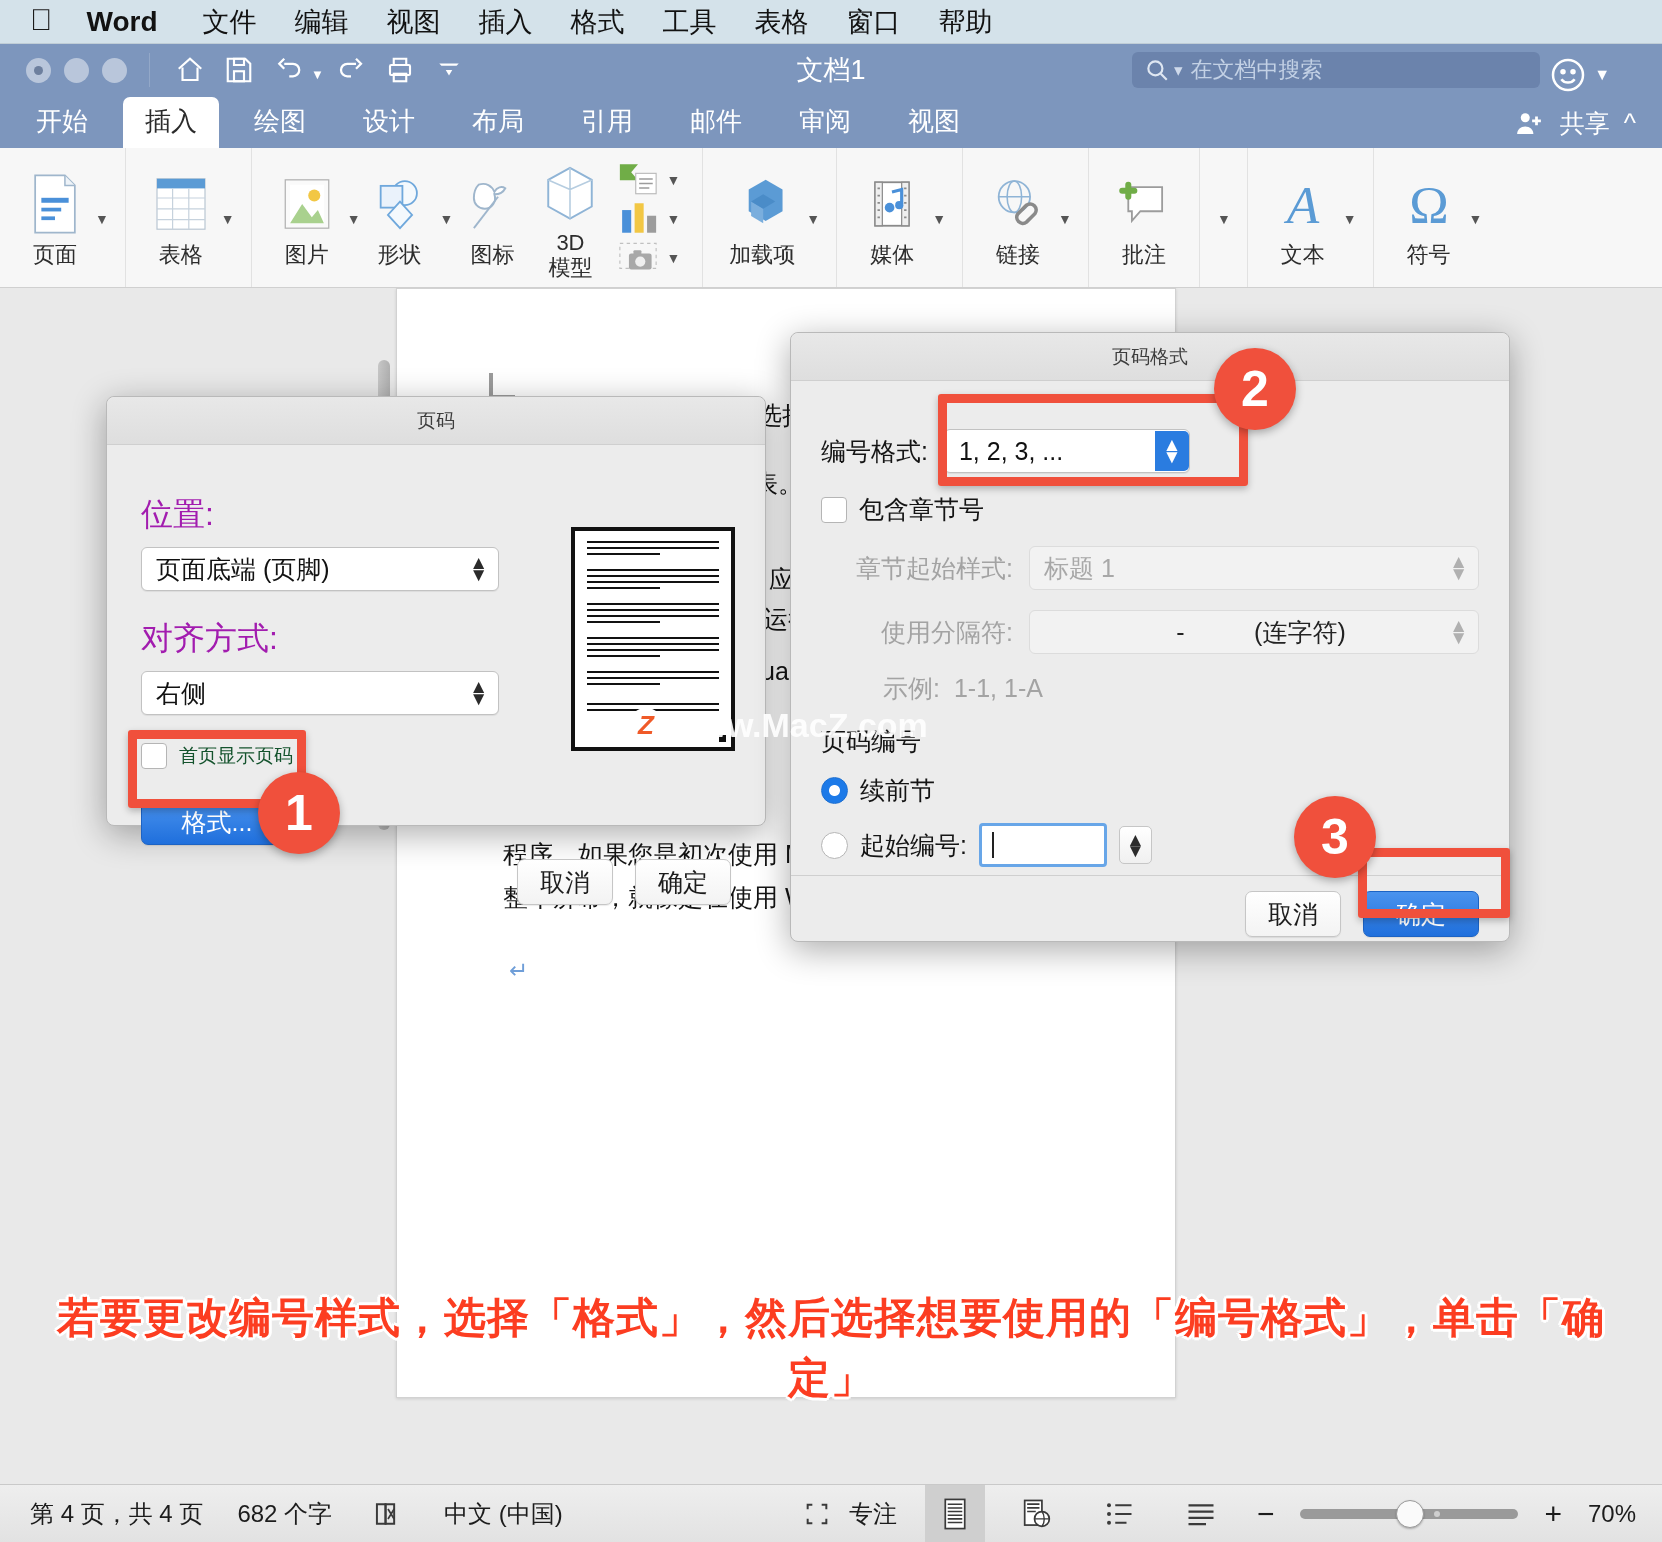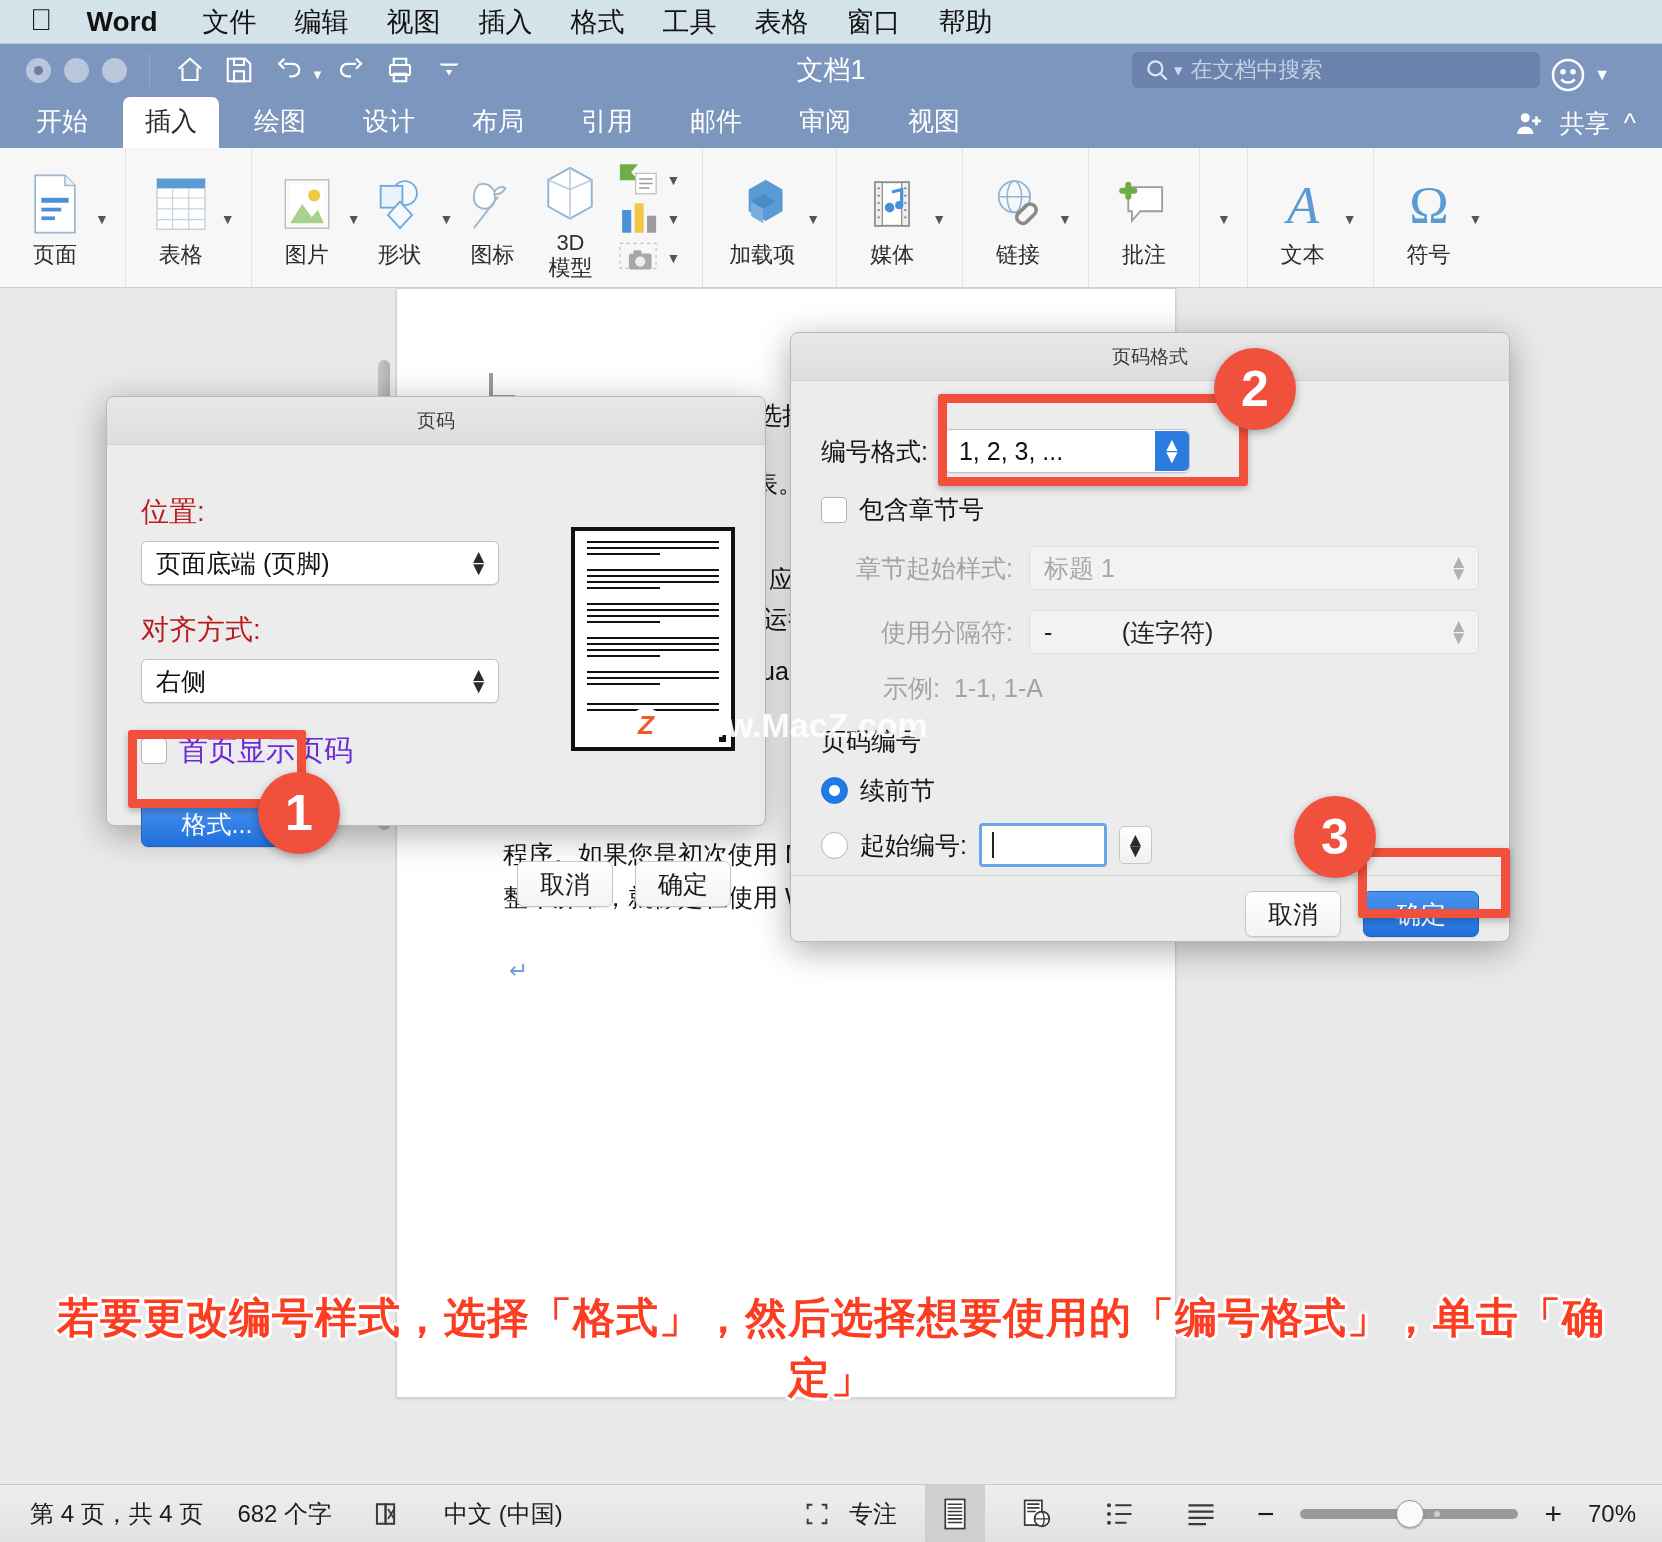--- a/index.html
+++ b/index.html
@@ -115,21 +115,21 @@
     height: 48px; background: linear-gradient(#e8e8e8,#dedede);
     border-bottom: 1px solid #cfcfcf; border-radius: 8px 8px 0 0;
     display: flex; align-items: center; justify-content: center;
     font-size: 19px; color: #3d3d3d;
   }
   .dlg-body { padding: 26px 34px; position: relative; }
 
   #dlg-pagenum { left: 106px; top: 396px; width: 660px; height: 430px; }
   #dlg-pagefmt { left: 790px; top: 332px; width: 720px; height: 610px; }
 
-  .fld-label { font-size: 28px; color: #b91c1c; margin-bottom: 10px; }
+  .fld-label { font-size: 32px; color: #a21caf; margin-bottom: 10px; }
   .combo {
     background: #fff; border: 1px solid #c2c2c2; border-radius: 6px;
     height: 44px; display: flex; align-items: center; padding-left: 14px;
     font-size: 25px; color: #111; position: relative; box-shadow: 0 1px 1px rgba(0,0,0,.07);
   }
   .combo .arrows {
     position: absolute; right: 10px; top: 50%; transform: translateY(-50%);
     display: flex; flex-direction: column; align-items: center; line-height: .62; color: #2b2b2b; font-size: 19px; font-weight: bold;
   }
   .combo.blue-stepper .arrows {
@@ -549,21 +549,21 @@
     <div class="combo" style="width:358px;">
       <span>右侧</span>
       <span class="arrows">
           <span>▲</span>
           <span>▼</span>
         </span>
     </div>
 
     <div class="checkline" style="margin-top:28px;">
       <span class="cbox"></span>
-      <span style="font-size:29px;color:#6d28d9;">首页显示页码</span>
+      <span style="font-size:19px;color:#14532d;">首页显示页码</span>
     </div>
 
     <div class="btn primary" style="margin-top:30px;width:152px;">格式...</div>
 
     <div class="preview-page">
       <div class="pv-lines">
         <i style="width:100%"></i>
           <i style="width:100%"></i>
           <i style="width:55%"></i>
         <i style="height:6px;background:transparent"></i>
@@ -628,21 +628,21 @@
         <span>标题 1</span>
         <span class="arrows" style="color:#b0b0b0">
             <span>▲</span>
             <span>▼</span>
           </span>
       </div>
     </div>
 
     <div style="display:flex;align-items:center;gap:16px;margin-top:20px;">
       <span style="font-size:25px;color:#a3a3a3;white-space:nowrap;min-width:192px;text-align:right;">使用分隔符:</span>
-      <div class="combo disabled" style="flex:1;color:#232323;">
+      <div class="combo disabled" style="flex:1;color:#232323;justify-content:center;">
         <span style="white-space:pre">-          (连字符)</span>
         <span class="arrows" style="color:#b0b0b0">
             <span>▲</span>
             <span>▼</span>
           </span>
       </div>
     </div>
 
     <div style="display:flex;align-items:center;gap:14px;margin-top:18px;padding-left:62px;">
       <span style="font-size:25px;color:#a3a3a3;">示例:</span>

